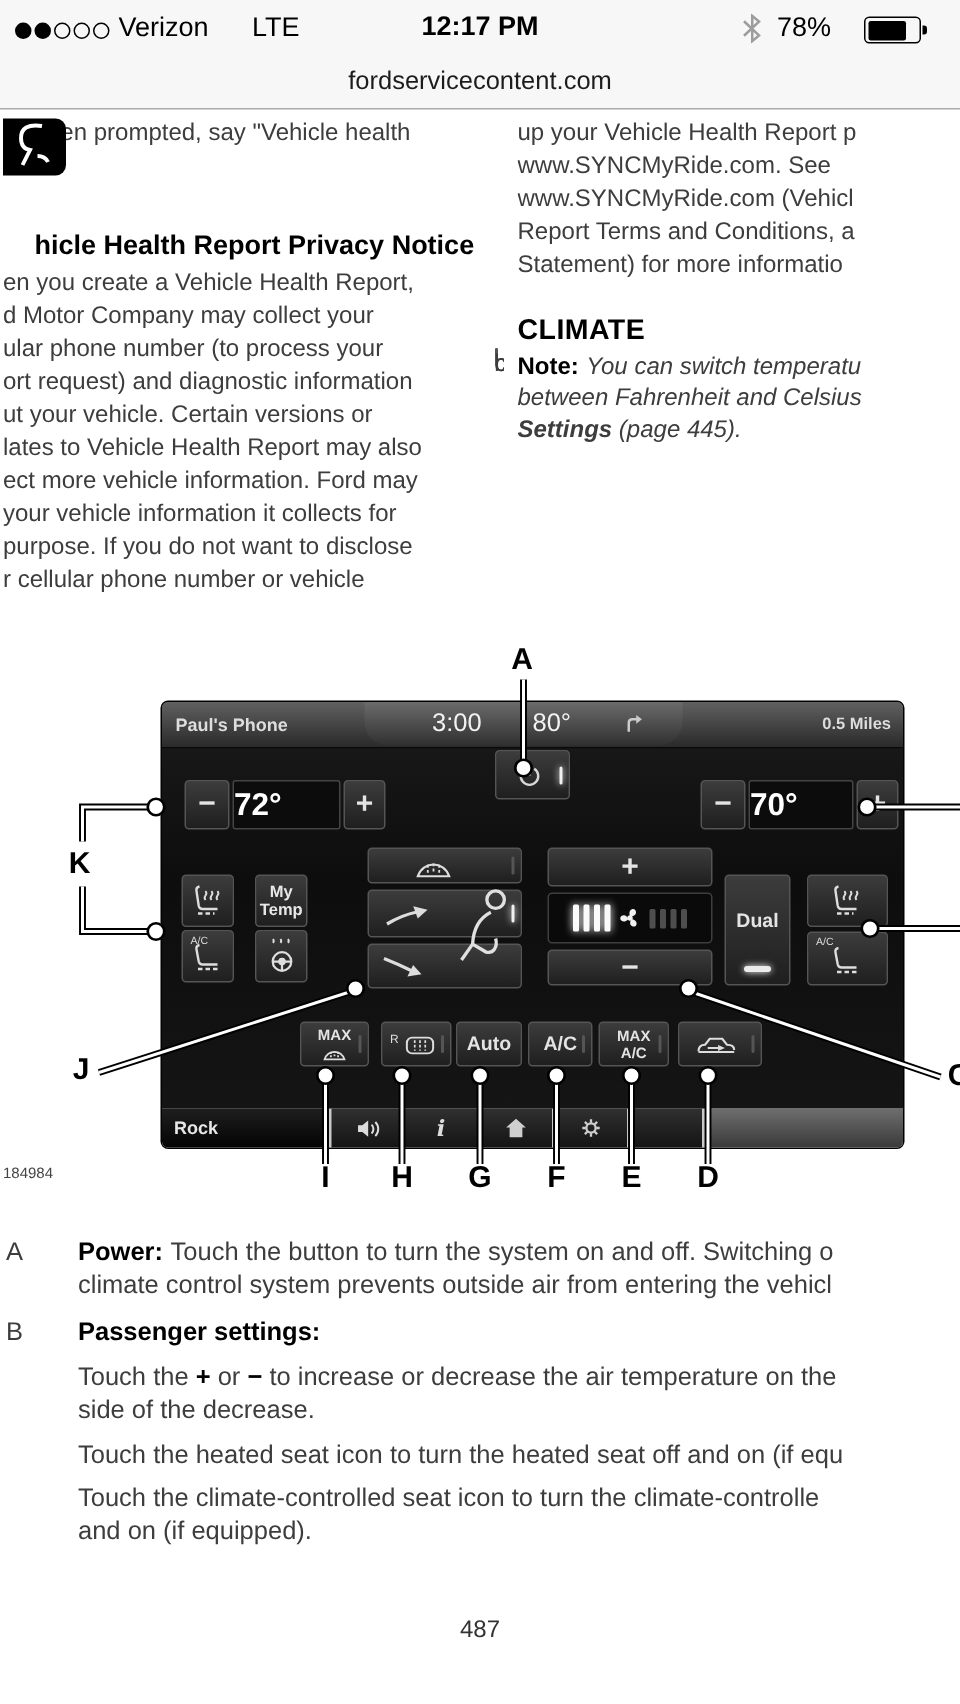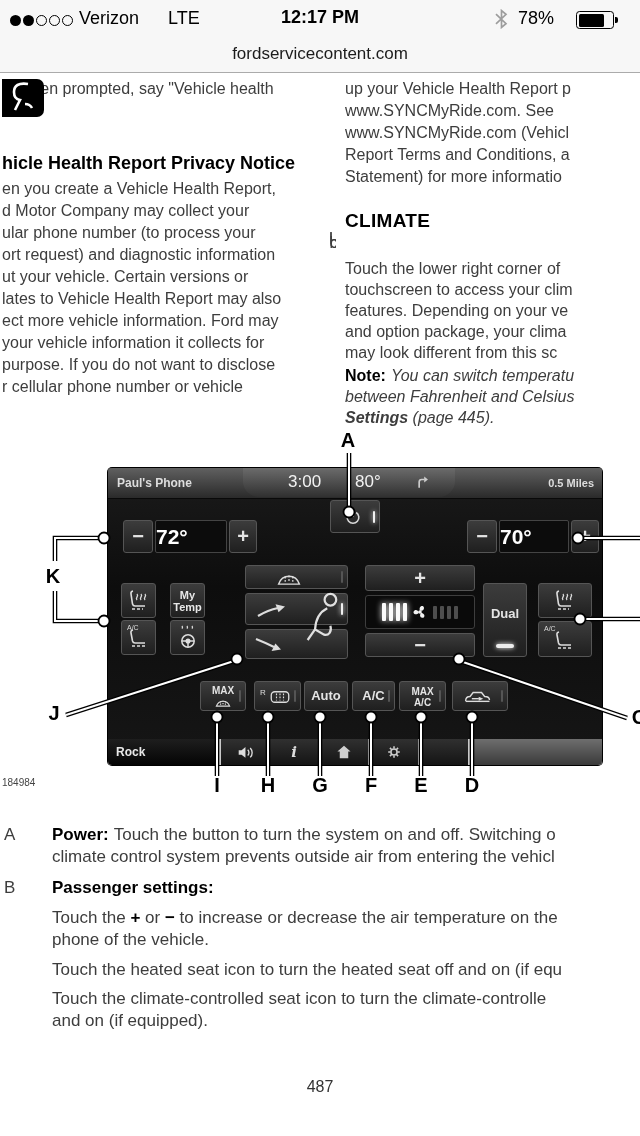--- a/index.html
+++ b/index.html
@@ -20,21 +20,21 @@
   .sb-batt .fill{position:absolute;left:1.5px;top:1.5px;bottom:1.5px;width:72%;background:#000;border-radius:1.5px;}
   .sb-batt .nub{position:absolute;right:-4.5px;top:4.5px;width:3px;height:6px;background:#000;border-radius:0 2px 2px 0;}
   
   .urlbar{position:absolute;top:40px;left:0;right:0;height:32px;background:#f7f7f7;
           border-bottom:1px solid #ababab;text-align:center;font-size:17px;line-height:28px;color:#1c1c1c;}
   
   .col-left{position:absolute;top:78px;left:2px;width:334px;font-size:16px;line-height:22px;white-space:nowrap;overflow:hidden;}
   .col-right{position:absolute;top:78px;left:345px;width:295px;font-size:16px;line-height:22px;white-space:nowrap;overflow:hidden;}
   .voice-icon{position:absolute;left:-8px;top:1px;width:50px;height:38px;background:#000;border-radius:7px;}
   .ll.ind{margin-left:53px;}
-  .lh{margin-top:30px;font-size:18px;font-weight:bold;color:#000;}
+  .lh{margin-top:30px;font-size:18px;font-weight:bold;color:#000;margin-left:21px;}
   .para{white-space:pre-line;}
   .lp{margin-top:4px;}
   .rh{margin-top:22px;font-size:19px;font-weight:bold;color:#000;letter-spacing:.3px;}
   .rp2{margin-top:26px;line-height:21px;}
   .note{margin-top:2px;line-height:21px;font-style:italic;}
   .note b.nl{font-style:normal;color:#000;}
   .note .pad{padding-left:5px;}
   
   .figure{position:absolute;top:425px;left:0;width:640px;height:385px;overflow:hidden;}
   .co-label{position:absolute;width:24px;text-align:center;font-size:20px;font-weight:bold;color:#000;z-index:6;}
@@ -144,25 +144,20 @@
 r cellular phone number or vehicle</div>
   </div>
 
   <div class="col-right">
     <div class="para">up your Vehicle Health Report p
 www.SYNCMyRide.com. See
 www.SYNCMyRide.com (Vehicl
 Report Terms and Conditions, a
 Statement) for more informatio</div>
     <div class="rh">CLIMATE</div>
-    <div class="para rp2">Touch the lower right corner of
-touchscreen to access your clim
-features. Depending on your ve
-and option package, your clima
-may look different from this sc</div>
     <div class="note">
       <div><b class="nl">Note:</b><span class="pad">You can switch temperatu</span></div>
       <div>between Fahrenheit and Celsius</div>
       <div><b>Settings</b><span> (page 445).</span></div>
     </div>
   </div>
 
   <div class="figure">
 
     <div class="screen">
@@ -466,21 +461,21 @@
 
   <div class="legend">
     <span class="lg-letter" style="top:824px;">A</span>
     <div class="lg-text" style="top:824px;"><b>Power:</b><span class="pad5">Touch the button to turn the system on and off. Switching o</span></div>
     <div class="lg-text" style="top:846px;">climate control system prevents outside air from entering the vehicl</div>
 
     <span class="lg-letter" style="top:877px;">B</span>
     <div class="lg-text lg-head" style="top:877px;"><b>Passenger settings:</b></div>
 
     <div class="lg-text" style="top:907px;"><span>Touch the </span><b>+</b><span> or </span><b>−</b><span> to increase or decrease the air temperature on the</span></div>
-    <div class="lg-text" style="top:929px;">phone of the vehicle.</div>
+    <div class="lg-text" style="top:929px;">side of the decrease.</div>
 
     <div class="lg-text" style="top:959px;">Touch the heated seat icon to turn the heated seat off and on (if equ</div>
 
     <div class="lg-text" style="top:988px;">Touch the climate-controlled seat icon to turn the climate-controlle</div>
     <div class="lg-text" style="top:1010px;">and on (if equipped).</div>
   </div>
 
   <div class="pageno">487</div>
 </div>
 

